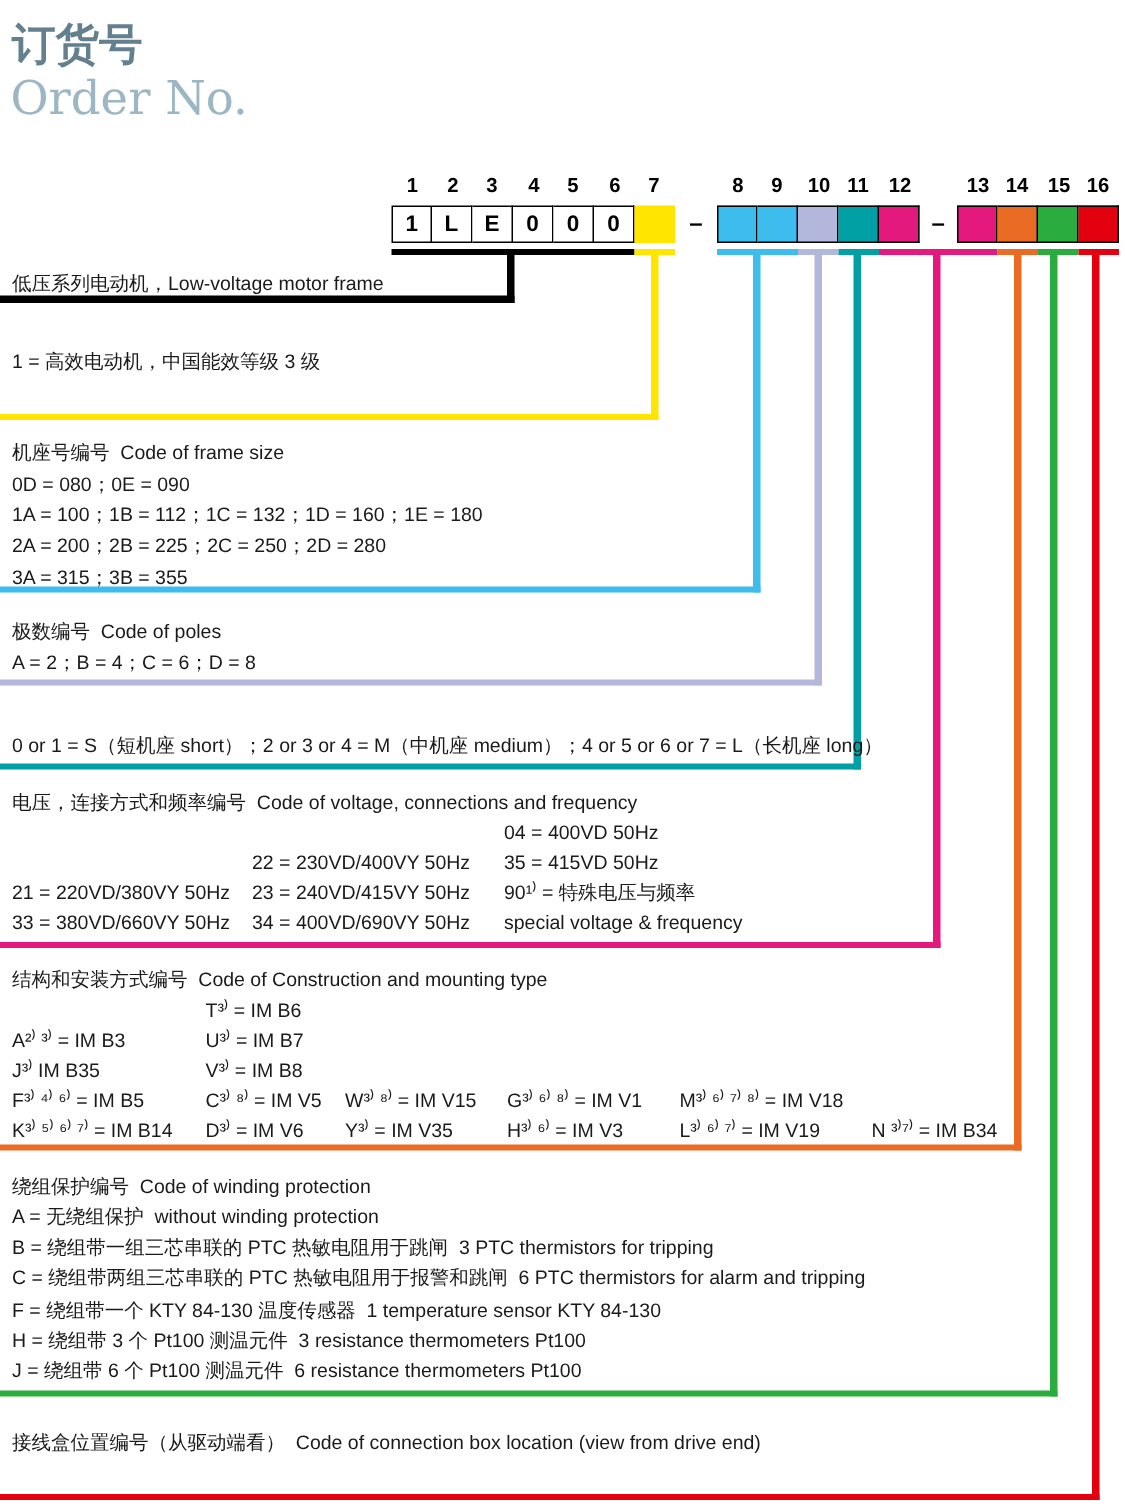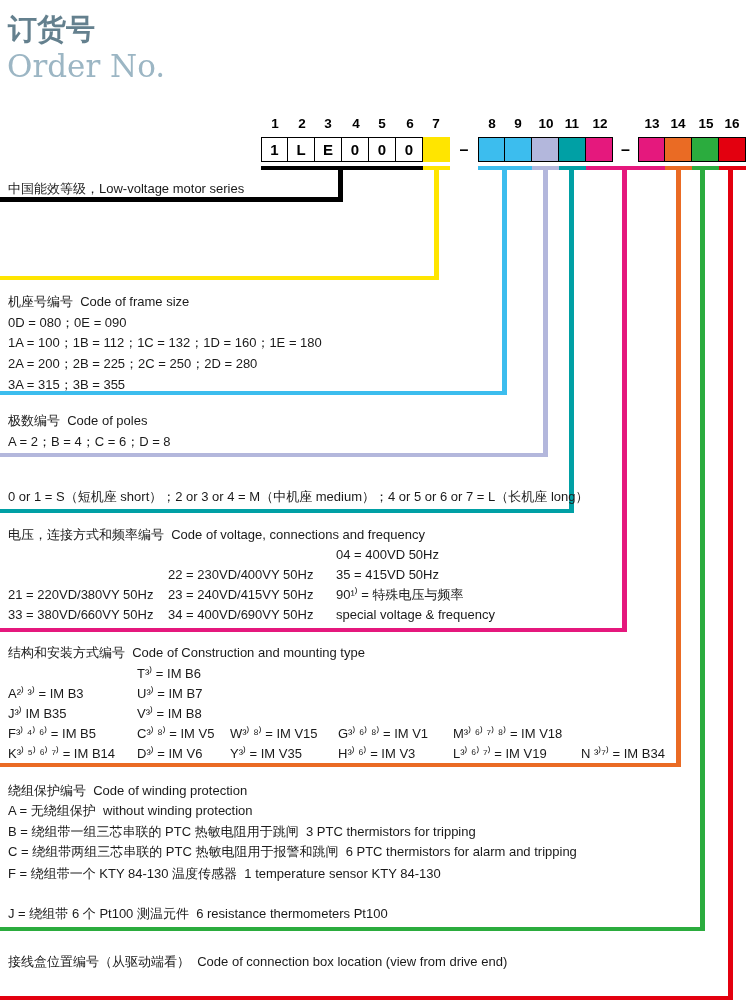--- a/index.html
+++ b/index.html
@@ -95,22 +95,23 @@
   <div class="wire" style="left: 0px; top: 763px; width: 681px; height: 4px; background-color: rgb(234, 107, 36);"></div>
 
   <div class="wire" style="left: 692px; top: 166px; width: 27px; height: 4px; background-color: rgb(43, 172, 62);"></div>
   <div class="wire" style="left: 700px; top: 166px; width: 5px; height: 765px; background-color: rgb(43, 172, 62);"></div>
   <div class="wire" style="left: 0px; top: 927px; width: 705px; height: 4px; background-color: rgb(43, 172, 62);"></div>
 
   <div class="wire" style="left: 719px; top: 166px; width: 27px; height: 4px; background-color: rgb(227, 0, 15);"></div>
   <div class="wire" style="left: 728px; top: 166px; width: 5px; height: 834px; background-color: rgb(227, 0, 15);"></div>
   <div class="wire" style="left: 0px; top: 996px; width: 733px; height: 4px; background-color: rgb(227, 0, 15);"></div>
 
-  <div class="t" style="left:8px;top:181px">中国能效等级，Low-voltage motor series</div>
+  <div class="t" style="left:8px;top:181px">低压系列电动机，Low-voltage motor frame</div>
 
+  <div class="t" style="left:8px;top:233px">1 = 高效电动机，中国能效等级 3 级</div>
 
   <div class="t" style="left:8px;top:294px">机座号编号  Code of frame size</div>
   <div class="t" style="left:8px;top:315px">0D = 080；0E = 090</div>
   <div class="t" style="left:8px;top:335px">1A = 100；1B = 112；1C = 132；1D = 160；1E = 180</div>
   <div class="t" style="left:8px;top:356px">2A = 200；2B = 225；2C = 250；2D = 280</div>
   <div class="t" style="left:8px;top:377px">3A = 315；3B = 355</div>
 
   <div class="t" style="left:8px;top:413px">极数编号  Code of poles</div>
   <div class="t" style="left:8px;top:434px">A = 2；B = 4；C = 6；D = 8</div>
 
@@ -143,17 +144,18 @@
   <div class="t" style="left:230px;top:746px">Y³⁾ = IM V35</div>
   <div class="t" style="left:338px;top:746px">H³⁾ ⁶⁾ = IM V3</div>
   <div class="t" style="left:453px;top:746px">L³⁾ ⁶⁾ ⁷⁾ = IM V19</div>
   <div class="t" style="left:581px;top:746px">N ³⁾⁷⁾ = IM B34</div>
 
   <div class="t" style="left:8px;top:783px">绕组保护编号  Code of winding protection</div>
   <div class="t" style="left:8px;top:803px">A = 无绕组保护  without winding protection</div>
   <div class="t" style="left:8px;top:824px">B = 绕组带一组三芯串联的 PTC 热敏电阻用于跳闸  3 PTC thermistors for tripping</div>
   <div class="t" style="left:8px;top:844px">C = 绕组带两组三芯串联的 PTC 热敏电阻用于报警和跳闸  6 PTC thermistors for alarm and tripping</div>
   <div class="t" style="left:8px;top:866px">F = 绕组带一个 KTY 84-130 温度传感器  1 temperature sensor KTY 84-130</div>
+  <div class="t" style="left:8px;top:886px">H = 绕组带 3 个 Pt100 测温元件  3 resistance thermometers Pt100</div>
   <div class="t" style="left:8px;top:906px">J = 绕组带 6 个 Pt100 测温元件  6 resistance thermometers Pt100</div>
 
   <div class="t" style="left:8px;top:954px">接线盒位置编号（从驱动端看）  Code of connection box location (view from drive end)</div>
 
 </div>
 
 </body></html>

